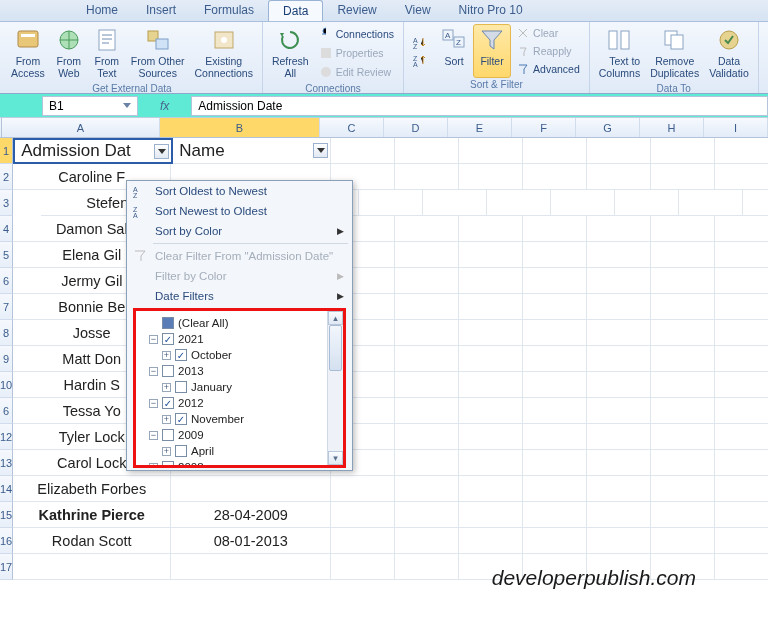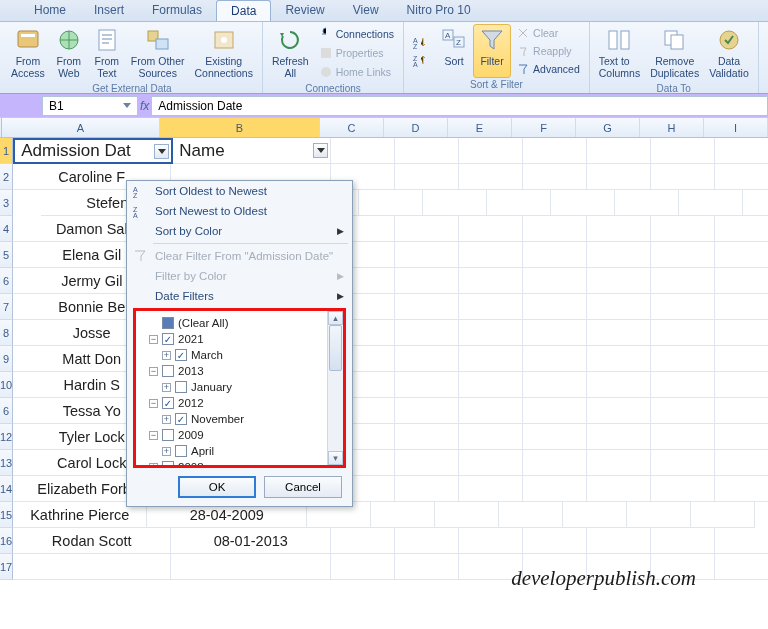--- a/index.html
+++ b/index.html
@@ -1,37 +1,37 @@
 <!DOCTYPE html>
 <html><head>
   <meta charset="utf-8">
   <style>
     * { box-sizing: border-box; margin: 0; padding: 0; font-family: "Segoe UI", Tahoma, sans-serif; }
     body { background: #fff; width: 768px; height: 629px; overflow: hidden; position: relative; }
     
-    .ribbon-tabs { display: flex; height: 22px; background: linear-gradient(#e4ecf7, #d6e3f3); border-bottom: 1px solid #a9c0dd; font-size: 12px; padding-left: 20px; }
+    .ribbon-tabs { display: flex; height: 22px; background: linear-gradient(#e4ecf7, #d6e3f3); border-bottom: 1px solid #a9c0dd; font-size: 12px; padding-left: 72px; }
     .ribbon-tab { padding: 3px 14px; color: #3b5c8c; cursor: pointer; }
     .ribbon-tab.active { background: #f6f9fe; border: 1px solid #9ab3d5; border-bottom: none; border-radius: 3px 3px 0 0; color: #1a3f75; }
     
     .ribbon { display: flex; height: 72px; background: linear-gradient(#f3f7fd, #e0eaf7); border-bottom: 1px solid #8fa9cc; }
     .ribbon-group { display: flex; flex-direction: column; border-right: 1px solid #c5d4e8; padding: 2px 4px; position: relative; }
     .ribbon-group-items { display: flex; flex: 1; align-items: stretch; }
     .ribbon-group-label { font-size: 10px; color: #5a7aa8; text-align: center; padding: 1px 0; }
     .ribbon-btn { display: flex; flex-direction: column; align-items: center; justify-content: flex-start; padding: 2px 4px; font-size: 10.5px; color: #2a4b7c; cursor: pointer; border: 1px solid transparent; border-radius: 3px; }
     .ribbon-btn.highlight { background: linear-gradient(#ffe9a8, #ffd86c); border: 1px solid #e5b84e; }
     .ribbon-icon-lg { width: 28px; height: 26px; margin-bottom: 2px; }
     .ribbon-stack { display: flex; flex-direction: column; justify-content: space-around; padding: 0 2px; }
     .ribbon-small { display: flex; align-items: center; font-size: 10.5px; color: #2a4b7c; padding: 1px 3px; white-space: nowrap; cursor: pointer; }
     .ribbon-small.disabled { color: #9aa8bc; }
     .ribbon-small-icon { width: 14px; height: 14px; margin-right: 3px; }
     
-    .formula-row { display: flex; align-items: center; height: 24px; border-bottom: 1px solid #bfcde0; background: #c4b5fd; }
+    .formula-row { display: flex; align-items: center; height: 24px; border-bottom: 1px solid #bfcde0; background: #5eead4; }
     .name-box { width: 96px; margin-left: 42px; background: #fff; border: 1px solid #b3c3da; height: 20px; display: flex; align-items: center; padding: 0 6px; font-size: 12px; justify-content: space-between; }
     .dd-arrow { width: 0; height: 0; border-left: 4px solid transparent; border-right: 4px solid transparent; border-top: 5px solid #6a82a5; }
-    .fx { margin: 0 2px; font-style: italic; font-size: 12px; color: #4a6690; }
+    .fx { margin: 0 22px; font-style: italic; font-size: 12px; color: #4a6690; }
     .formula-bar { flex: 1; background: #fff; border: 1px solid #b3c3da; height: 20px; font-size: 12px; padding: 2px 6px; }
     
     .sheet { position: relative; }
     .col-headers { display: flex; height: 20px; background: linear-gradient(#f6f9fe, #e3ecf8); border-bottom: 1px solid #b3c3da; }
     .row-gutter { width: 28px; background: linear-gradient(#f0f5fc, #e3ecf8); border-right: 1px solid #b3c3da; }
     .col-head { border-right: 1px solid #d0dbeb; text-align: center; font-size: 11px; color: #3b5c8c; line-height: 20px; }
     .col-head.active { background: #fed868; }
     .grid-body { display: flex; }
     .row-nums { display: flex; flex-direction: column; width: 28px; }
     .row-num { height: 26px; border-bottom: 1px solid #d0dbeb; border-right: 1px solid #b3c3da; text-align: center; font-size: 11px; color: #3b5c8c; line-height: 26px; background: linear-gradient(#f5f8fd, #e8eff9); }
@@ -56,21 +56,21 @@
     .exp { width: 9px; height: 9px; border: 1px solid #98a6b9; display:inline-flex; align-items:center; justify-content:center; font-size:9px; line-height:7px; color:#4a5f7c; margin-right: 4px; background:#fff;}
     .chk { width: 12px; height: 12px; border: 1px solid #7a8da6; margin-right: 4px; display:inline-flex; align-items:center; justify-content:center; font-size:10px; background:#fff; color:#1a4f9c;}
     .chk.mixed { background: #5a7db7; }
     .indent1 { margin-left: 11px; } .indent2 { margin-left: 24px; }
     .tree-scroll { width: 16px; background: #eef2f8; border-left: 1px solid #cfd8e5; position: relative; }
     .tree-scroll .arr { height: 14px; display:flex; align-items:center; justify-content:center; font-size:9px; color:#5a6f8c; background:linear-gradient(#fafcff,#dfe8f3); border:1px solid #b9c7da;}
     .tree-scroll .thumb { position:absolute; top:14px; left:1px; right:1px; height:46px; background:linear-gradient(#f2f6fc,#d5e1f0); border:1px solid #a9bcd6; border-radius:2px;}
     .popup-btns { display:flex; justify-content:flex-end; gap: 8px; padding: 6px 10px 8px; }
     .pbtn { width: 78px; height: 22px; border: 1px solid #9aabc1; background: linear-gradient(#fafcfe,#e4ebf5); font-size: 11.5px; cursor: pointer; }
     .pbtn.primary { border: 2px solid #2f7cd8; }
-    .watermark { position: absolute; right: 72px; top: 566px; font-family: Liberation Serif, serif; font-style: italic; font-size: 21px; color: #1a1a1a; }
+    .watermark { position: absolute; right: 72px; top: 566px; font-family: Liberation Sans, sans-serif; font-style: italic; font-size: 21px; color: #1a1a1a; }
     svg { display:block; }
   </style>
 </head>
 <body>
 
 <div class="ribbon-tabs" id="ribbon-tabs">
     <div class="ribbon-tab">Home</div>
     <div class="ribbon-tab">Insert</div>
     <div class="ribbon-tab">Formulas</div>
     <div class="ribbon-tab active">Data</div>
@@ -145,21 +145,21 @@
         <div class="ribbon-small disabled">
             <svg class="ribbon-small-icon">
               <rect x="2" y="2" width="10" height="10" fill="#dcdcdc"></rect>
             </svg>
             <span>Properties</span>
           </div>
         <div class="ribbon-small disabled">
             <svg class="ribbon-small-icon">
               <circle cx="7" cy="7" r="5" fill="#dcdcdc"></circle>
             </svg>
-            <span>Home Links</span>
+            <span>Edit Review</span>
           </div>
       </div>
     </div>
     <div class="ribbon-group-label">Connections</div>
   </div>
   <div class="ribbon-group">
     <div class="ribbon-group-items">
       <div class="ribbon-stack" style="justify-content:center;gap:2px">
         <div class="ribbon-small">
             <svg class="ribbon-small-icon">
@@ -214,21 +214,21 @@
     </div>
     <div class="ribbon-group-label">Sort &amp; Filter</div>
   </div>
   <div class="ribbon-group">
     <div class="ribbon-group-items">
       <div class="ribbon-btn">
           <svg class="ribbon-icon-lg">
             <rect x="4" y="4" width="8" height="18" fill="#fff" stroke="#8aa3c2"></rect>
             <rect x="16" y="4" width="8" height="18" fill="#fff" stroke="#8aa3c2"></rect>
           </svg>
-          <span style="white-space:pre;text-align:left">Text to
+          <span style="white-space:pre;text-align:right">Text to
 Columns</span>
         </div>
       <div class="ribbon-btn">
           <svg class="ribbon-icon-lg">
             <rect x="4" y="4" width="12" height="14" fill="#fff" stroke="#8aa3c2"></rect>
             <rect x="10" y="8" width="12" height="14" fill="#fff" stroke="#8aa3c2"></rect>
           </svg>
           <span style="white-space:pre;text-align:center">Remove
 Duplicates</span>
         </div>
@@ -448,21 +448,21 @@
           <div class="cell" style="width: 160px;"></div>
           <div class="cell" style="width: 64px;"></div>
           <div class="cell" style="width: 64px;"></div>
           <div class="cell" style="width: 64px;"></div>
           <div class="cell" style="width: 64px;"></div>
           <div class="cell" style="width: 64px;"></div>
           <div class="cell" style="width: 64px;"></div>
           <div class="cell" style="width: 64px;"></div>
         </div>
         <div class="cell-row">
-          <div class="cell" style="width: 134px;">Kathrine Pierce</div>
+          <div class="cell" style="width: 158px; font-weight: bold;">Kathrine Pierce</div>
           <div class="cell" style="width: 160px;">28-04-2009</div>
           <div class="cell" style="width: 64px;"></div>
           <div class="cell" style="width: 64px;"></div>
           <div class="cell" style="width: 64px;"></div>
           <div class="cell" style="width: 64px;"></div>
           <div class="cell" style="width: 64px;"></div>
           <div class="cell" style="width: 64px;"></div>
           <div class="cell" style="width: 64px;"></div>
         </div>
         <div class="cell-row">
@@ -533,21 +533,21 @@
           <span>(Clear All)</span>
         </div>
         <div class="tree-row indent1">
           <span class="exp">−</span>
           <span class="chk">✓</span>
           <span>2021</span>
         </div>
         <div class="tree-row indent2">
           <span class="exp">+</span>
           <span class="chk">✓</span>
-          <span>March</span>
+          <span>October</span>
         </div>
         <div class="tree-row indent1">
           <span class="exp">−</span>
           <span class="chk"></span>
           <span>2013</span>
         </div>
         <div class="tree-row indent2">
           <span class="exp">+</span>
           <span class="chk"></span>
           <span>January</span>
@@ -577,19 +577,15 @@
           <span class="chk"></span>
           <span>2008</span>
         </div>
       </div>
     <div class="tree-scroll">
       <div class="arr">▴</div>
       <div class="thumb"></div>
       <div class="arr" style="position:absolute;bottom:0;left:0;right:0">▾</div>
     </div>
   </div>
-  <div class="popup-btns">
-    <button class="pbtn primary">OK</button>
-    <button class="pbtn">Cancel</button>
-  </div>
 </div>
 
 <div class="watermark">developerpublish.com</div>
 
 </body></html>

